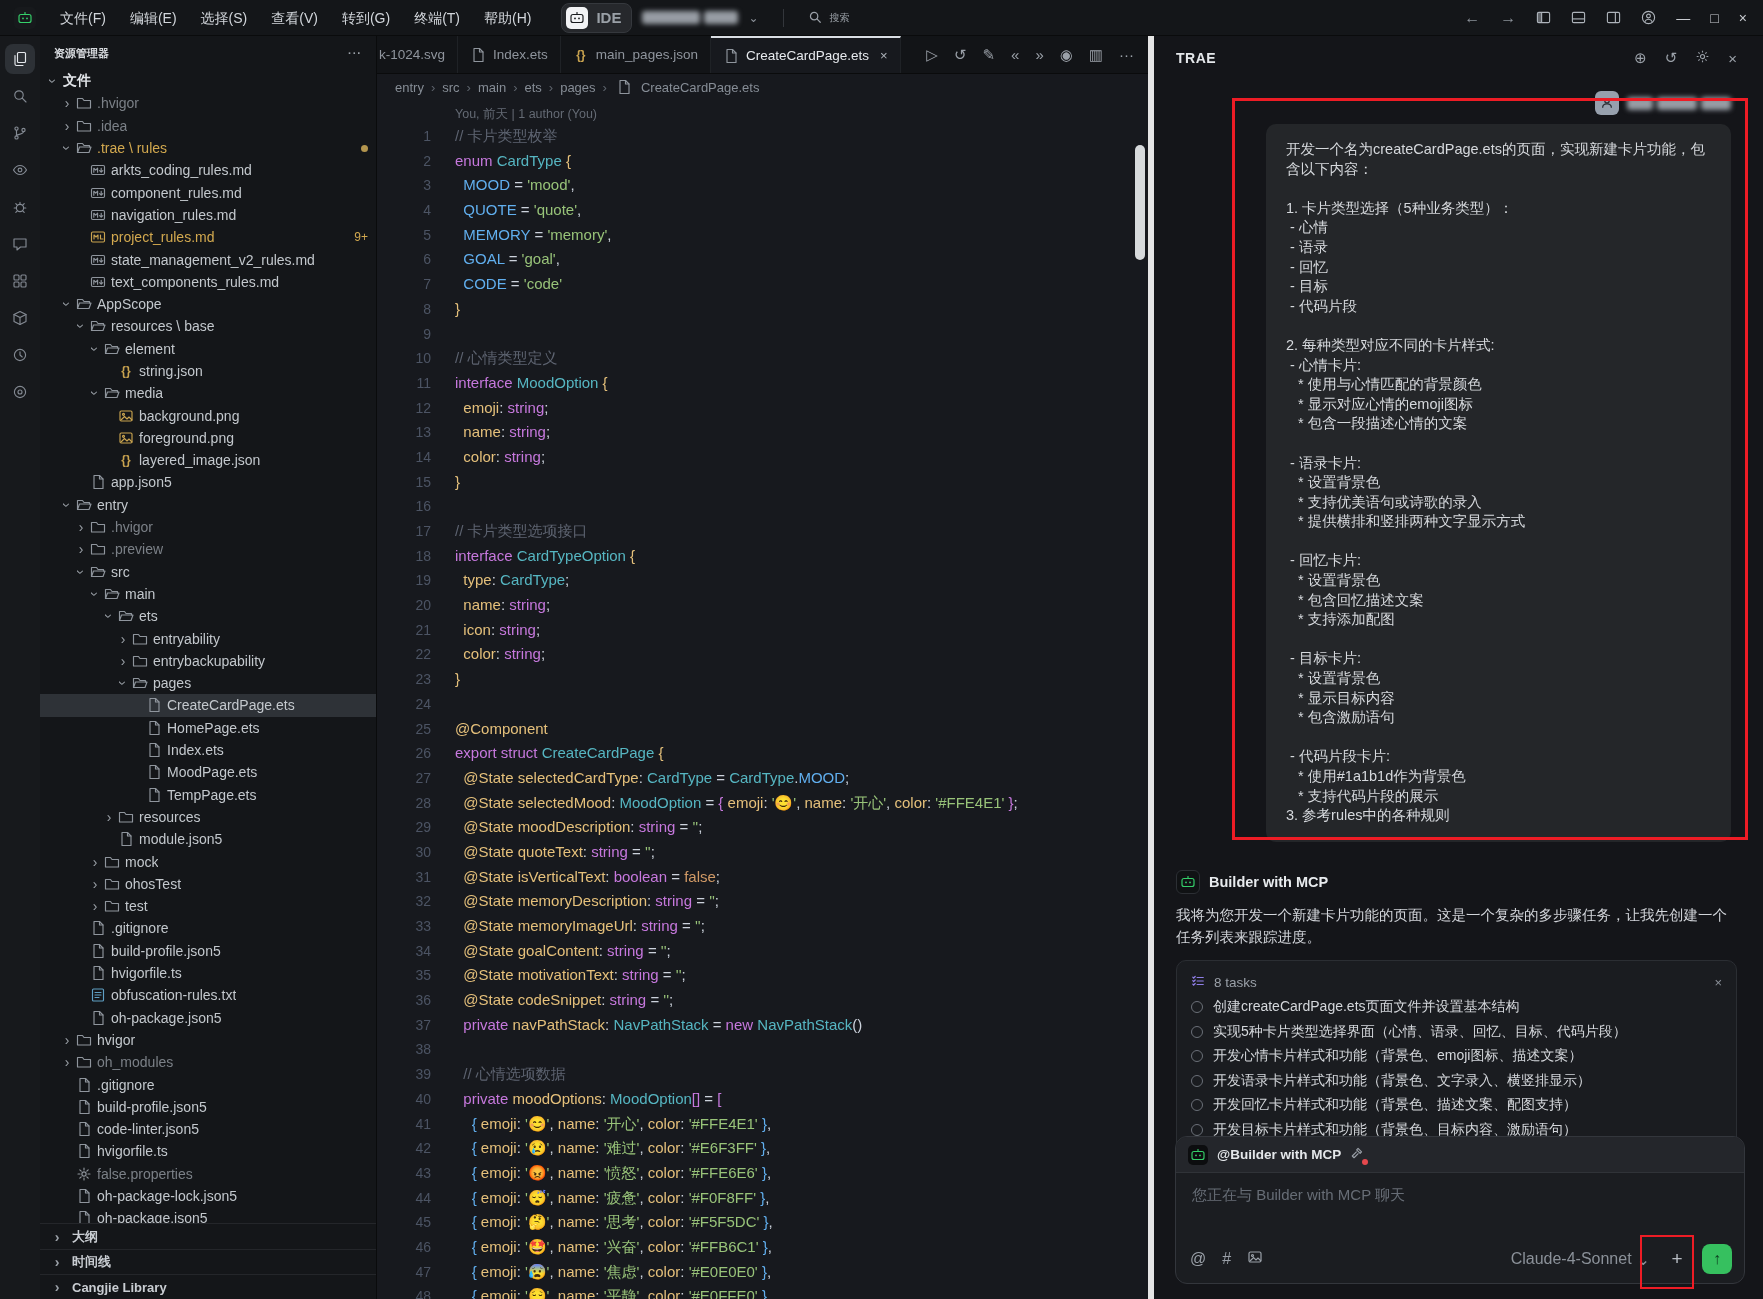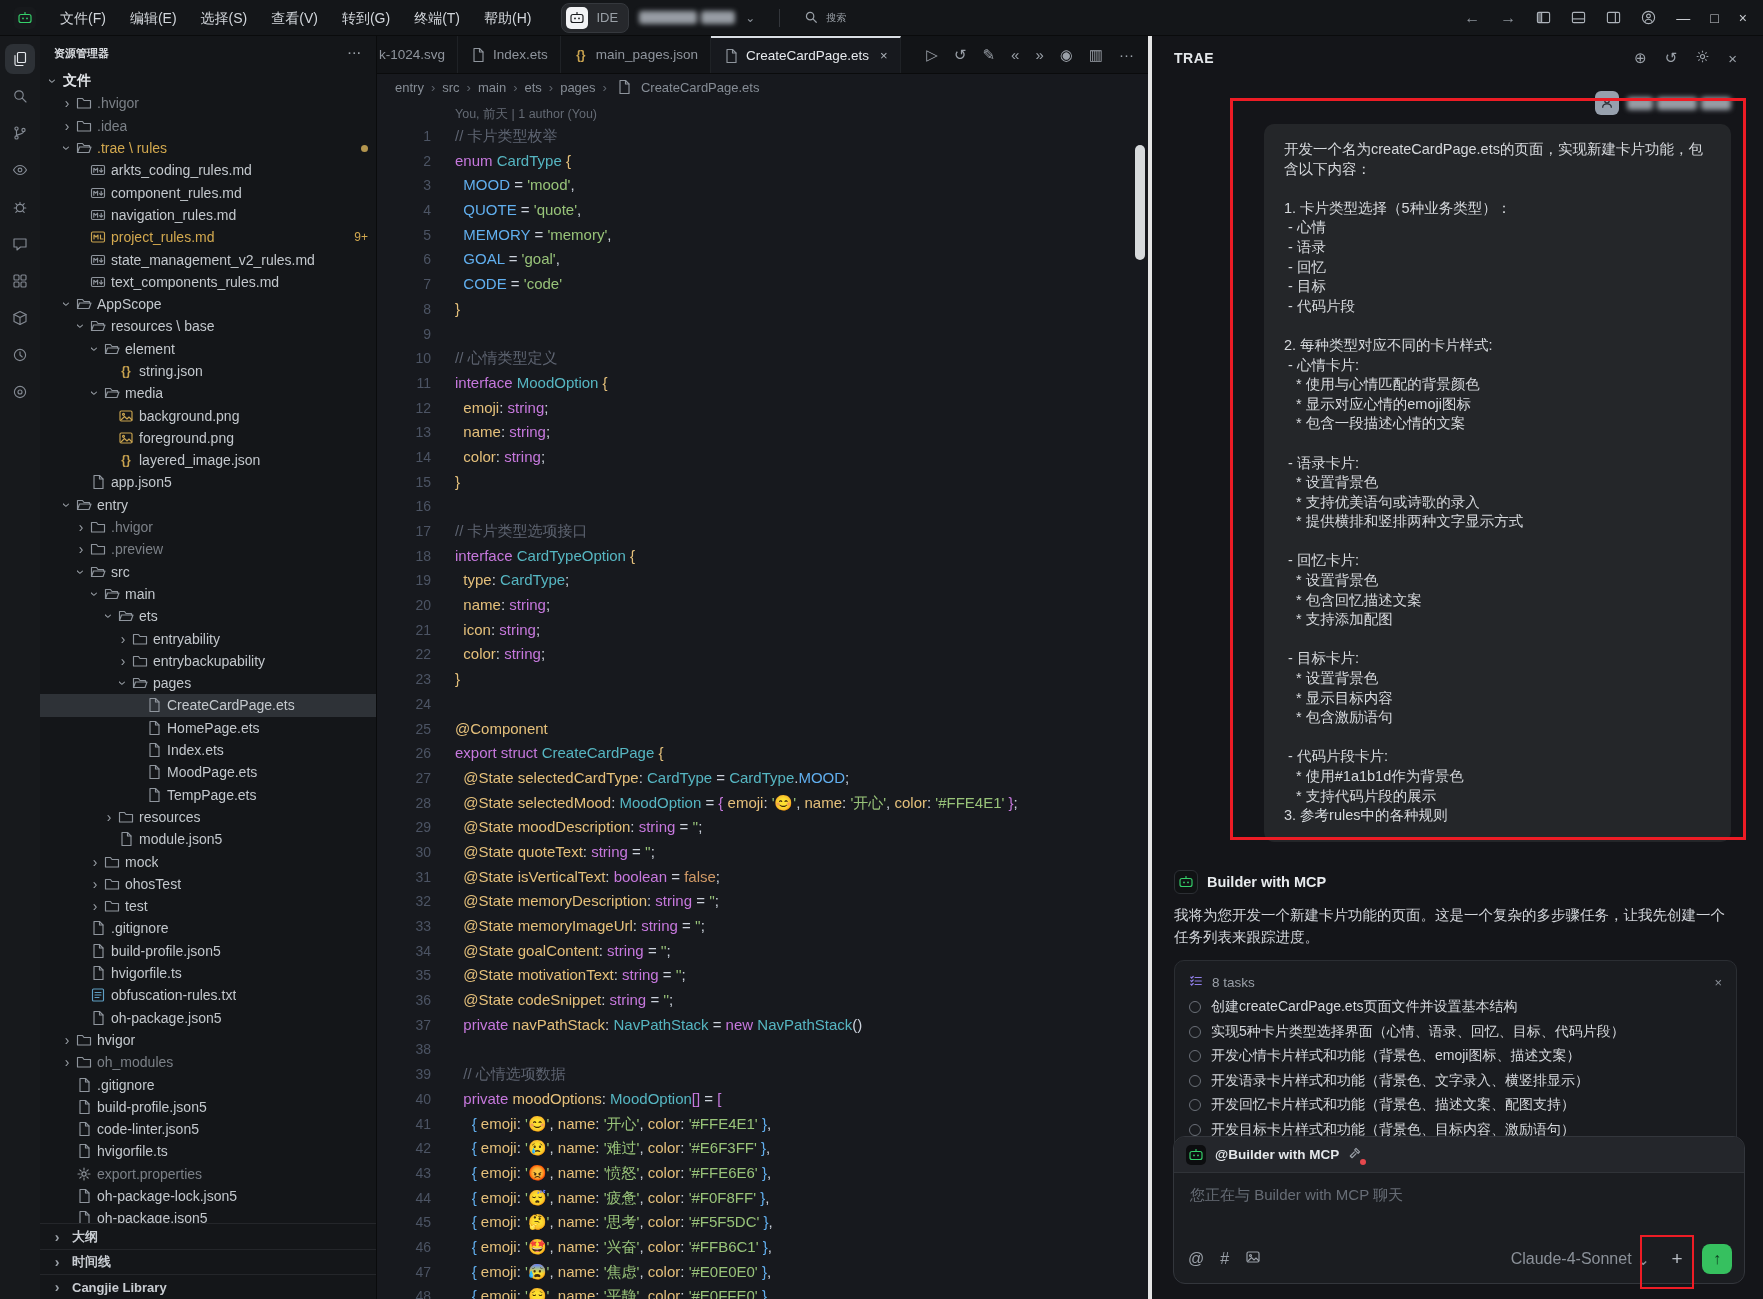--- a/index.html
+++ b/index.html
@@ -6,21 +6,21 @@
   *{box-sizing:border-box;font-family:"Liberation Sans",sans-serif;}
   #window{position:relative;width:1763px;height:1299px;background:#f9a8d4;overflow:hidden;color:#c8ccd2;}
 
   
   #titlebar{height:36px;background:#141619;display:flex;align-items:center;border-bottom:1px solid #0a0b0c;}
   .app-logo{width:22px;height:22px;border-radius:5px;background:#17191c;margin:0 12px 0 14px;display:flex;align-items:center;justify-content:center;color:#35d06a;}
   .menu-item{padding:0 12px;font-size:14px;color:#d2d6db;height:36px;line-height:36px;cursor:default;}
   .tb-center{display:flex;align-items:center;margin-left:18px;gap:10px;}
   .ide-chip{display:flex;align-items:center;gap:8px;background:#26282c;border:1px solid #35383d;border-radius:8px;padding:3px 10px 3px 4px;}
   .ide-chip .bot{width:22px;height:22px;border-radius:5px;background:#f2f3f5;color:#17191c;display:flex;align-items:center;justify-content:center;}
-  .ide-label{font-size:13px;color:#9aa0a7;font-weight:normal;}
+  .ide-label{font-size:15px;color:#9aa0a7;font-weight:bold;}
   .blur-block{display:inline-flex;gap:4px;filter:blur(2.5px);}
   .blur-block i{display:inline-block;height:13px;border-radius:3px;background:#aeb4bc;opacity:.85;}
   .chev{color:#8b9199;font-size:12px;}
   .tb-divider{width:1px;height:18px;background:#33363b;margin:0 14px;}
   .tb-search{display:flex;align-items:center;gap:8px;color:#9aa0a7;font-size:10px;}
   .tb-right{margin-left:auto;display:flex;align-items:center;gap:20px;padding-right:16px;color:#aeb4bb;}
   .tb-right .navarrow{font-size:16px;color:#8b9199;}
   .winbtn{font-size:14px;color:#c9ccd1;}
   .layout-ic svg{display:block;}
 
@@ -69,21 +69,21 @@
   .cl{display:flex;height:24.7px;line-height:24.7px;font-family:"DejaVu Sans Mono",monospace;font-size:15px;white-space:pre;}
   .ln{width:54px;flex:none;text-align:right;color:#4c5464;font-size:14px;}
   .ct{padding-left:24px;}
   .tk-c{color:#5d6370;} .tk-k{color:#c678dd;} .tk-t{color:#56b6c2;} .tk-m{color:#61afef;}
   .tk-p{color:#e5c07b;} .tk-s{color:#98c379;} .tk-w{color:#ccd2dc;} .tk-b{color:#d19a66;}
   .tk-y{color:#e5c07b;} .tk-u{color:#c678dd;} .tk-l{color:#61afef;}
   #ed-scrollbar{position:absolute;top:64px;right:2px;width:12px;bottom:0;}
   #ed-thumb{position:absolute;top:45px;left:1px;width:10px;height:115px;border-radius:5px;background:#e8eaed;opacity:.92;}
 
   
-  #chat{flex:1;background:#141519;position:relative;border-left:4px solid #e5e5e5;padding:0 26px 16px 22px;overflow:hidden;}
+  #chat{flex:1;background:#141519;position:relative;border-left:6px solid #e5e5e5;padding:0 26px 16px 22px;overflow:hidden;}
   .chat-header{height:44px;display:flex;align-items:center;}
   .chat-title{font-size:14px;font-weight:bold;color:#e4e7ea;letter-spacing:.5px;}
   .chat-hicons{margin-left:auto;display:flex;gap:18px;color:#9aa0a8;font-size:15px;align-items:center;}
   .user-row{display:flex;justify-content:flex-end;align-items:center;gap:8px;margin:10px 6px 0 0;height:26px;}
   .avatar{width:24px;height:24px;border-radius:6px;background:#97a0ad;color:#2c3036;display:flex;align-items:center;justify-content:center;flex:none;}
   .bubble{margin:8px 6px 0 90px;background:#242629;border-radius:10px;padding:16px 20px;font-size:14.5px;line-height:19.6px;color:#d6d9dd;white-space:pre-wrap;word-break:break-word;}
   .asst-head{display:flex;align-items:center;gap:9px;margin-top:28px;}
   .asst-bot{width:24px;height:24px;border-radius:6px;background:#101214;border:1px solid #2c2f34;color:#35d06a;display:flex;align-items:center;justify-content:center;flex:none;}
   .asst-name{font-size:14.5px;font-weight:bold;color:#e8ebee;}
   .asst-intro{margin-top:10px;font-size:14.5px;line-height:22px;color:#d2d5da;}
@@ -786,21 +786,21 @@
           </div>
           <div class="trow dim">
             <span style="width: 20px; flex: 0 0 auto;"></span>
             <span class="tchev"></span>
             <span class="ticon">
               <svg width="16" height="16" viewBox="0 0 16 16" fill="none" stroke="currentColor" stroke-width="1.15" stroke-linecap="round" stroke-linejoin="round">
                 <circle cx="8" cy="8" r="2.1"></circle>
                 <path d="M8 2v2M8 12v2M2 8h2M12 8h2M3.8 3.8l1.4 1.4M10.8 10.8l1.4 1.4M12.2 3.8l-1.4 1.4M5.2 10.8l-1.4 1.4"></path>
               </svg>
             </span>
-            <span class="tlabel">export.properties</span>
+            <span class="tlabel">false.properties</span>
           </div>
           <div class="trow">
             <span style="width: 20px; flex: 0 0 auto;"></span>
             <span class="tchev"></span>
             <span class="ticon">
               <svg width="16" height="16" viewBox="0 0 16 16" fill="none" stroke="currentColor" stroke-width="1.15" stroke-linecap="round" stroke-linejoin="round">
                 <path d="M4 1.5h5.5L13 5v9.5H4Z"></path>
                 <path d="M9.5 1.5V5H13"></path>
               </svg>
             </span>

